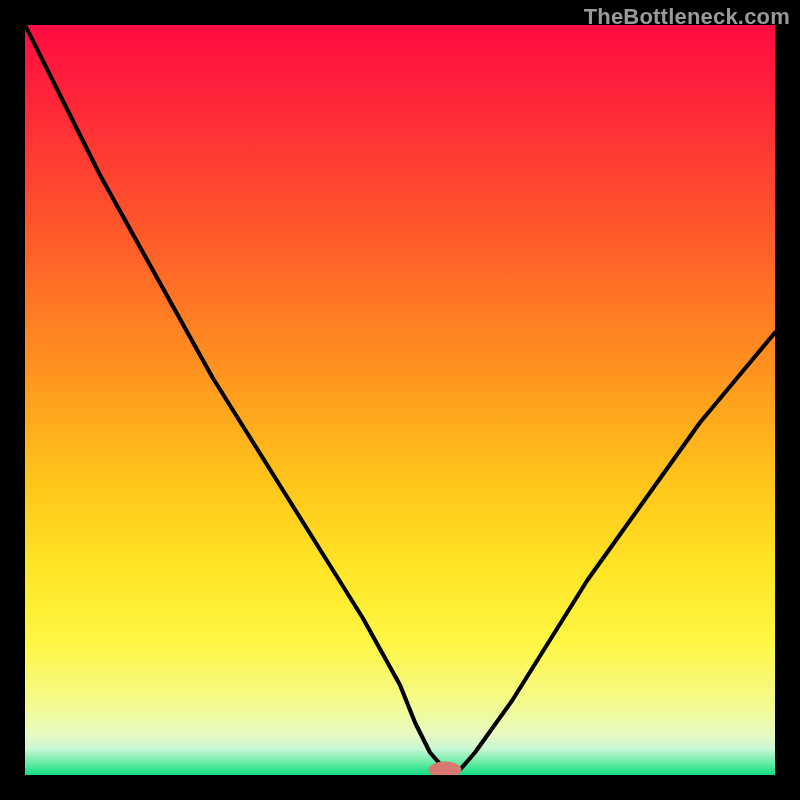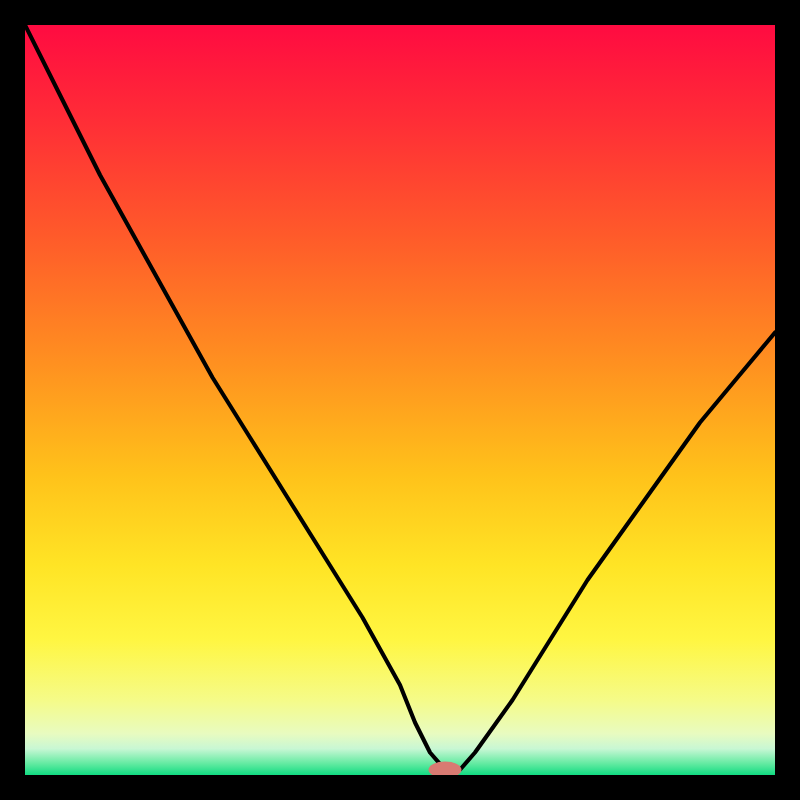--- a/index.html
+++ b/index.html
@@ -38,20 +38,21 @@
     font-weight: 600;
     letter-spacing: 0.2px;
     user-select: none;
   }
 </style>
 </head>
 <body>
 
 <div class="frame">
 
+  <div class="watermark">TheBottleneck.com</div>
 
   <div class="plot">
     <svg viewBox="0 0 100 100" preserveAspectRatio="none">
       <defs>
         <linearGradient id="bgGrad" x1="0" y1="0" x2="0" y2="1">
             <stop offset="0%" stop-color="#ff0b41"></stop>
             <stop offset="12%" stop-color="#ff2b37"></stop>
             <stop offset="28.000000000000004%" stop-color="#ff5a2a"></stop>
             <stop offset="45%" stop-color="#ff9020"></stop>
             <stop offset="60%" stop-color="#ffc21a"></stop>

